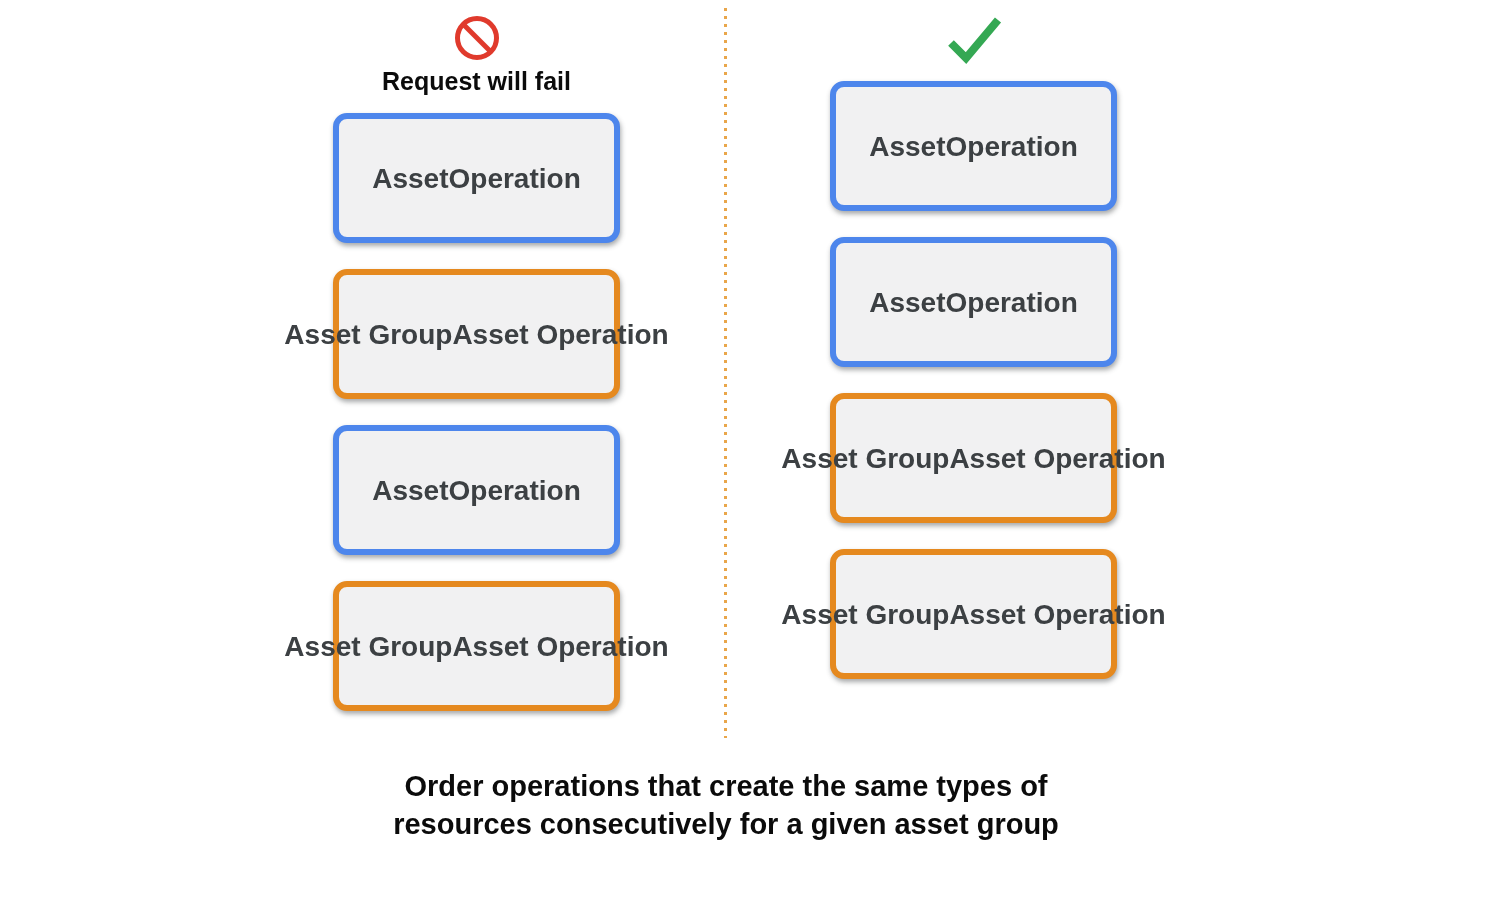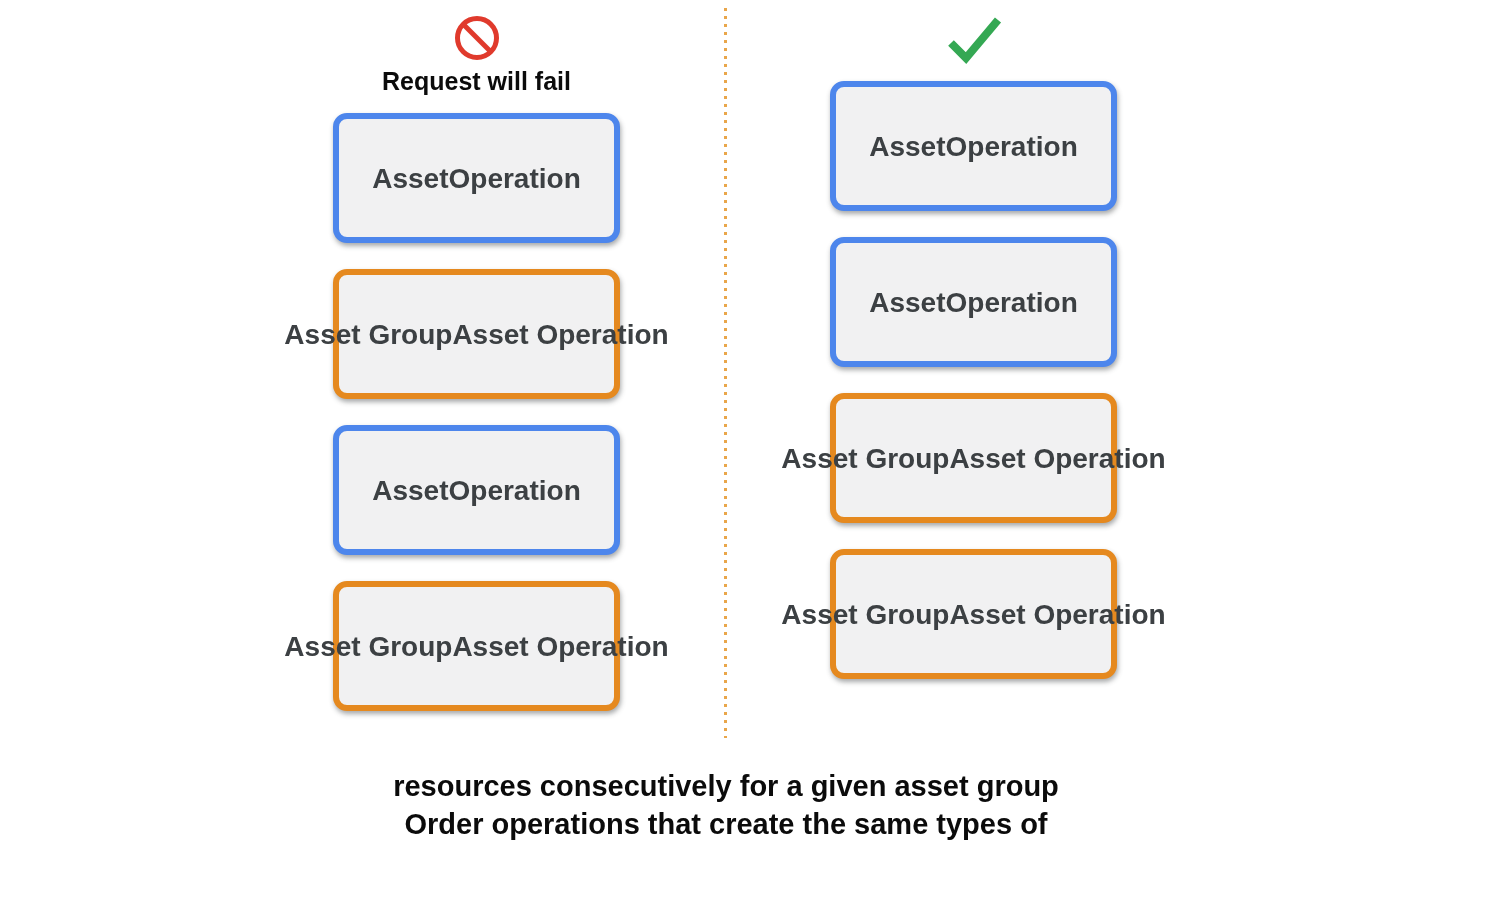--- a/index.html
+++ b/index.html
@@ -155,17 +155,17 @@
         <span class="line">Asset Operation</span>
       </div>
       <div class="op-box" data-type="asset_group">
         <span class="line">Asset Group</span>
         <span class="line">Asset Operation</span>
       </div>
     </div>
   </section>
 
   <p class="caption">
+    <span class="cap-line">Order operations that create the same types of</span>
     <span class="cap-line">resources consecutively for a given asset group</span>
-    <span class="cap-line">Order operations that create the same types of</span>
   </p>
 
 </div>
 
 </body></html>

